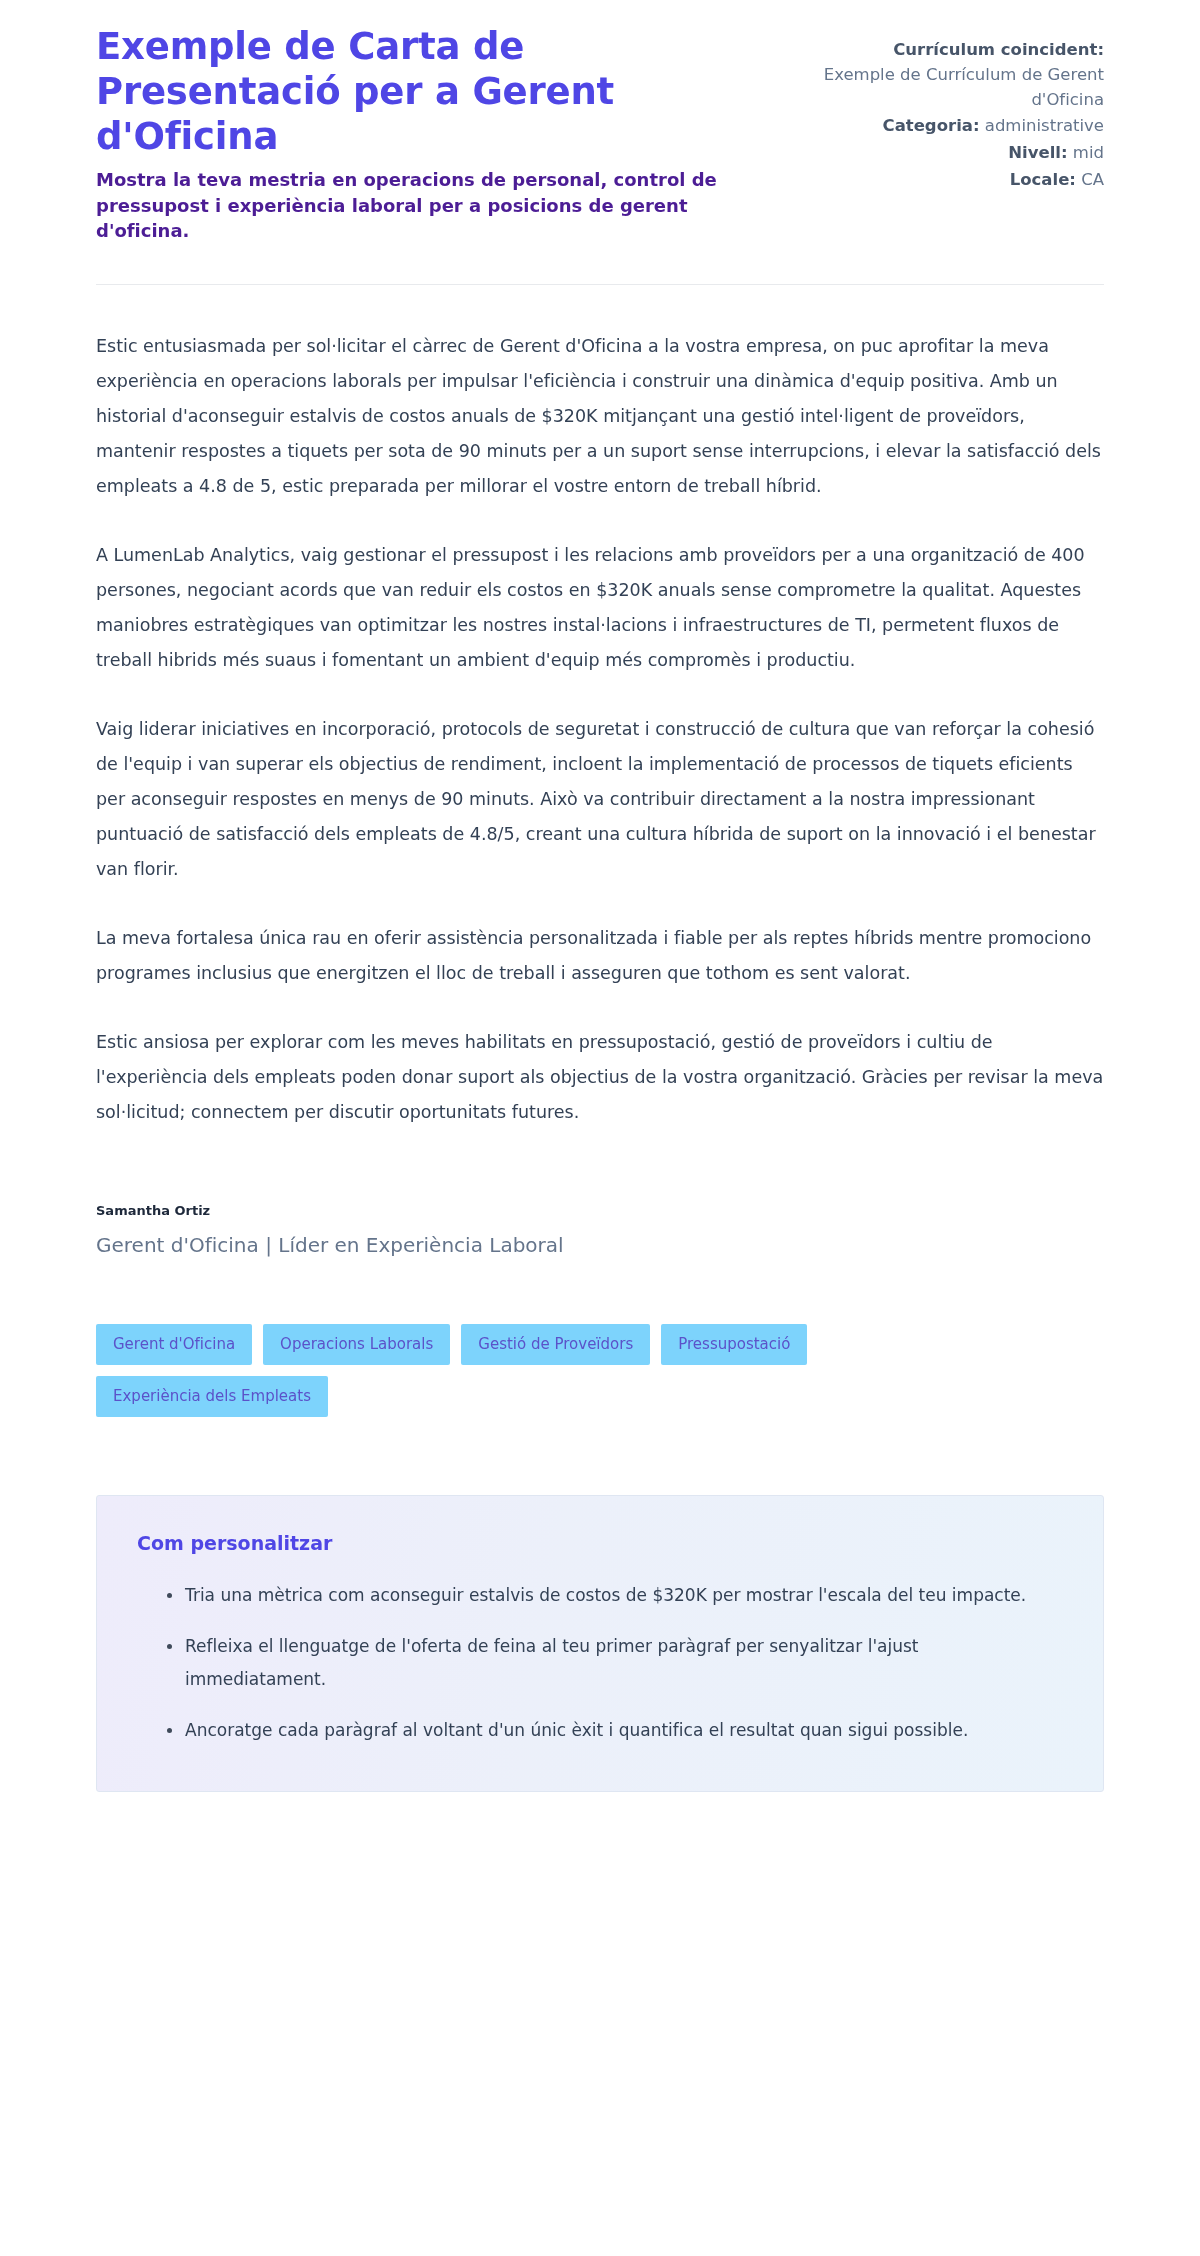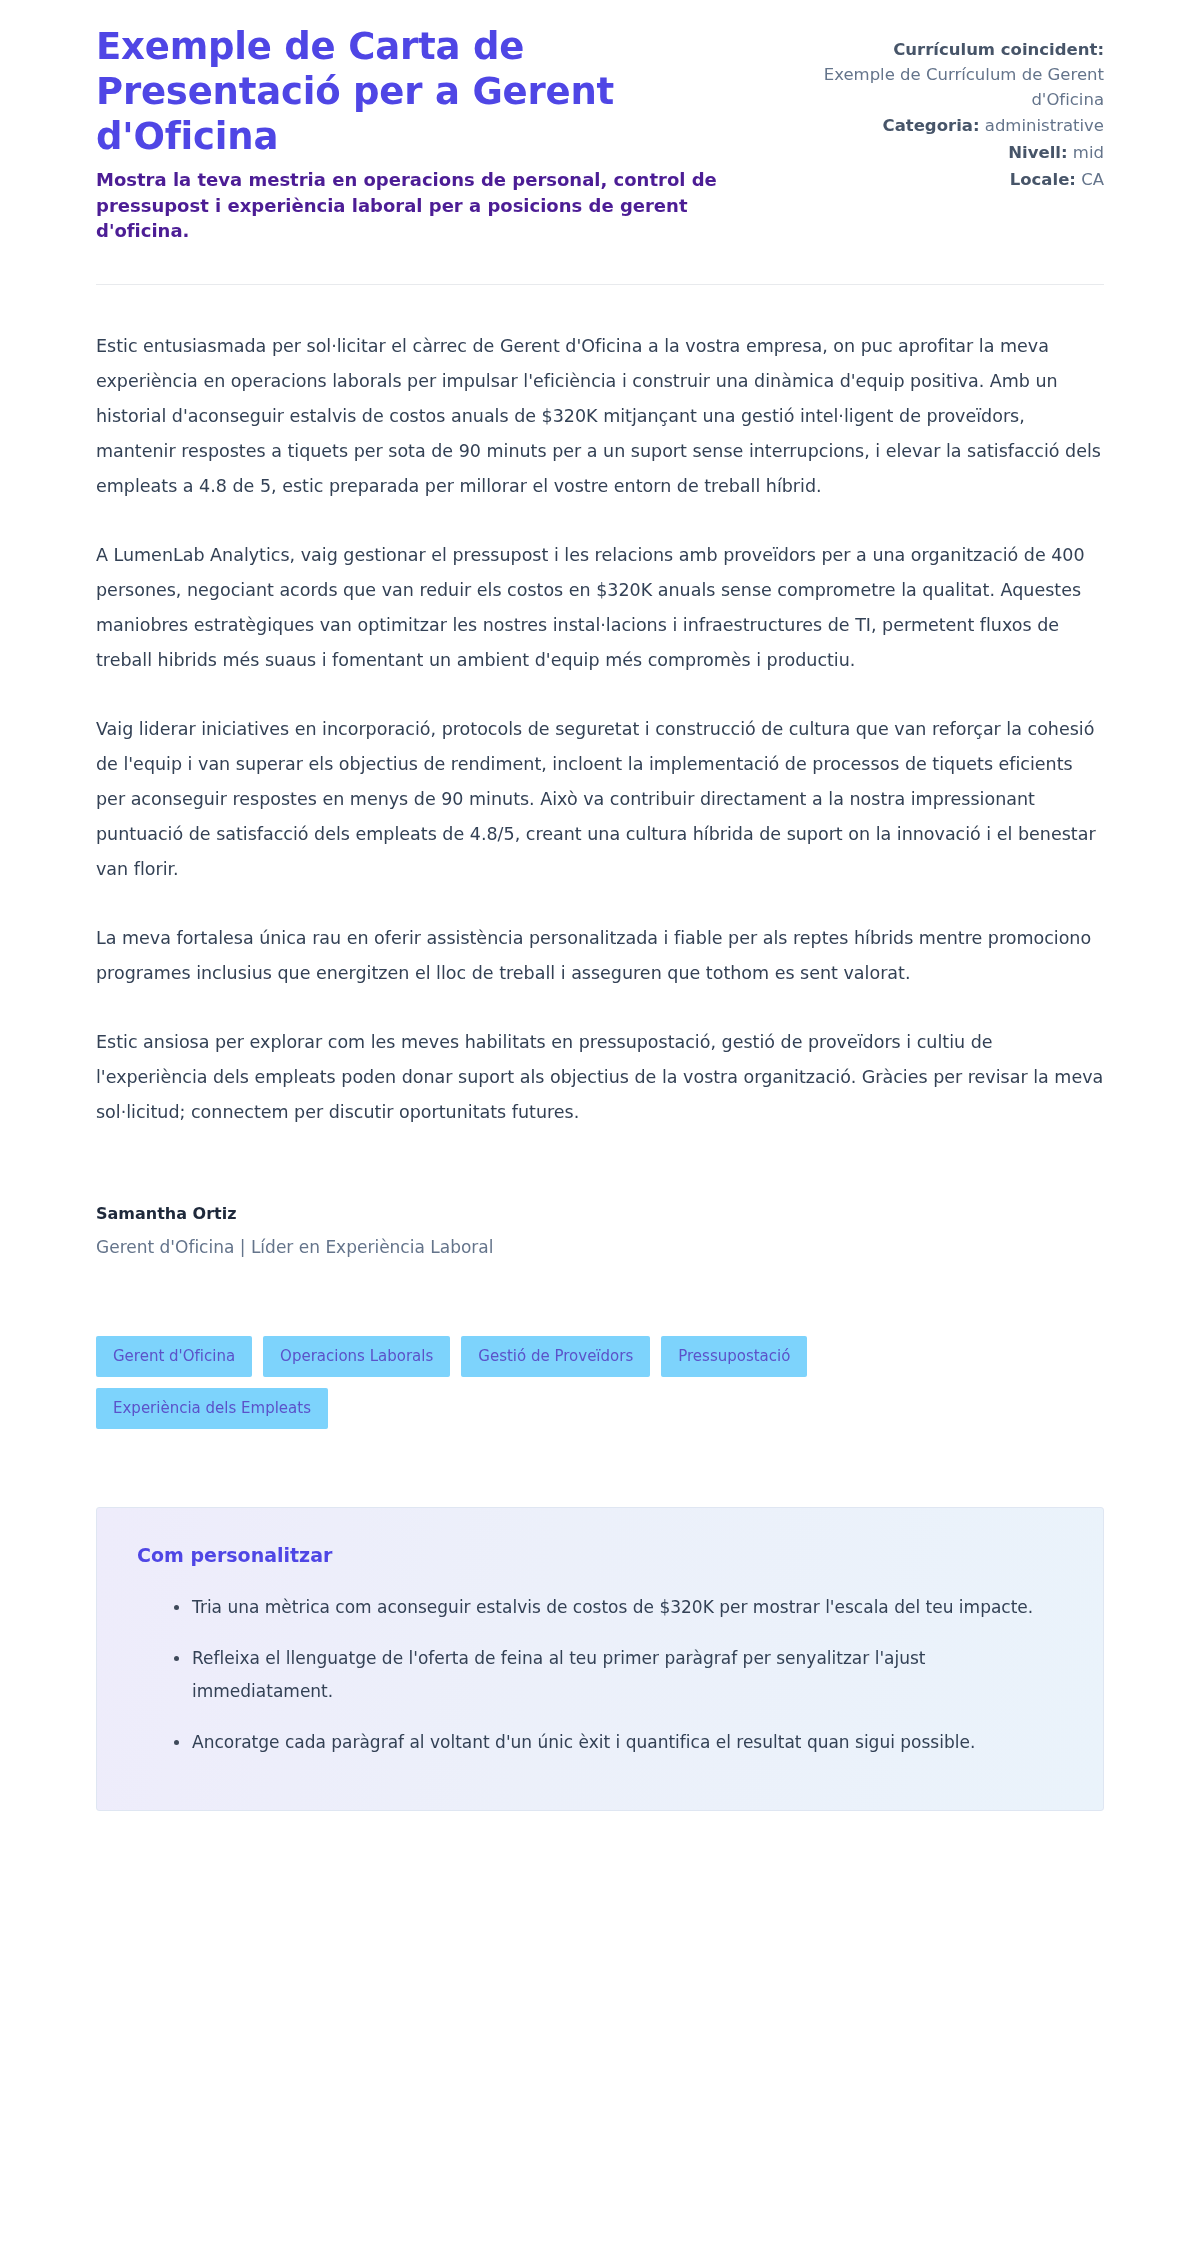--- a/index.html
+++ b/index.html
@@ -86,28 +86,28 @@
     font-size: 17.5px;
     line-height: 2.0;
     color: #334155;
     text-align: left;
   }
 
   
   .signature { padding-top: 36px; }
   .sig-name {
     margin: 0;
-    font-size: 16px;
+    font-size: 13px;
     font-weight: 700;
     color: #1e293b;
     line-height: 1.7;
   }
   .sig-role {
-    margin: 6px 0 16px 0;
-    font-size: 17px;
+    margin: 6px 0 4px 0;
+    font-size: 20px;
     color: #64748b;
     line-height: 1.7;
   }
 
   
   .tags {
     display: flex;
     flex-wrap: wrap;
     gap: 11px;
     padding-top: 58px;
@@ -133,21 +133,21 @@
     padding: 34px 40px 36px 40px;
   }
   .callout-title {
     margin: 0 0 22px 0;
     font-size: 19px;
     font-weight: 700;
     color: #4f46e5;
     line-height: 1.4;
   }
   .callout-list {
-    margin: 15px;
+    margin: 8px;
     padding: 0 0 0 22px;
     list-style: none;
   }
   .callout-item {
     position: relative;
     font-size: 17px;
     line-height: 1.95;
     color: #334155;
     margin-bottom: 18px;
     padding-left: 18px;

